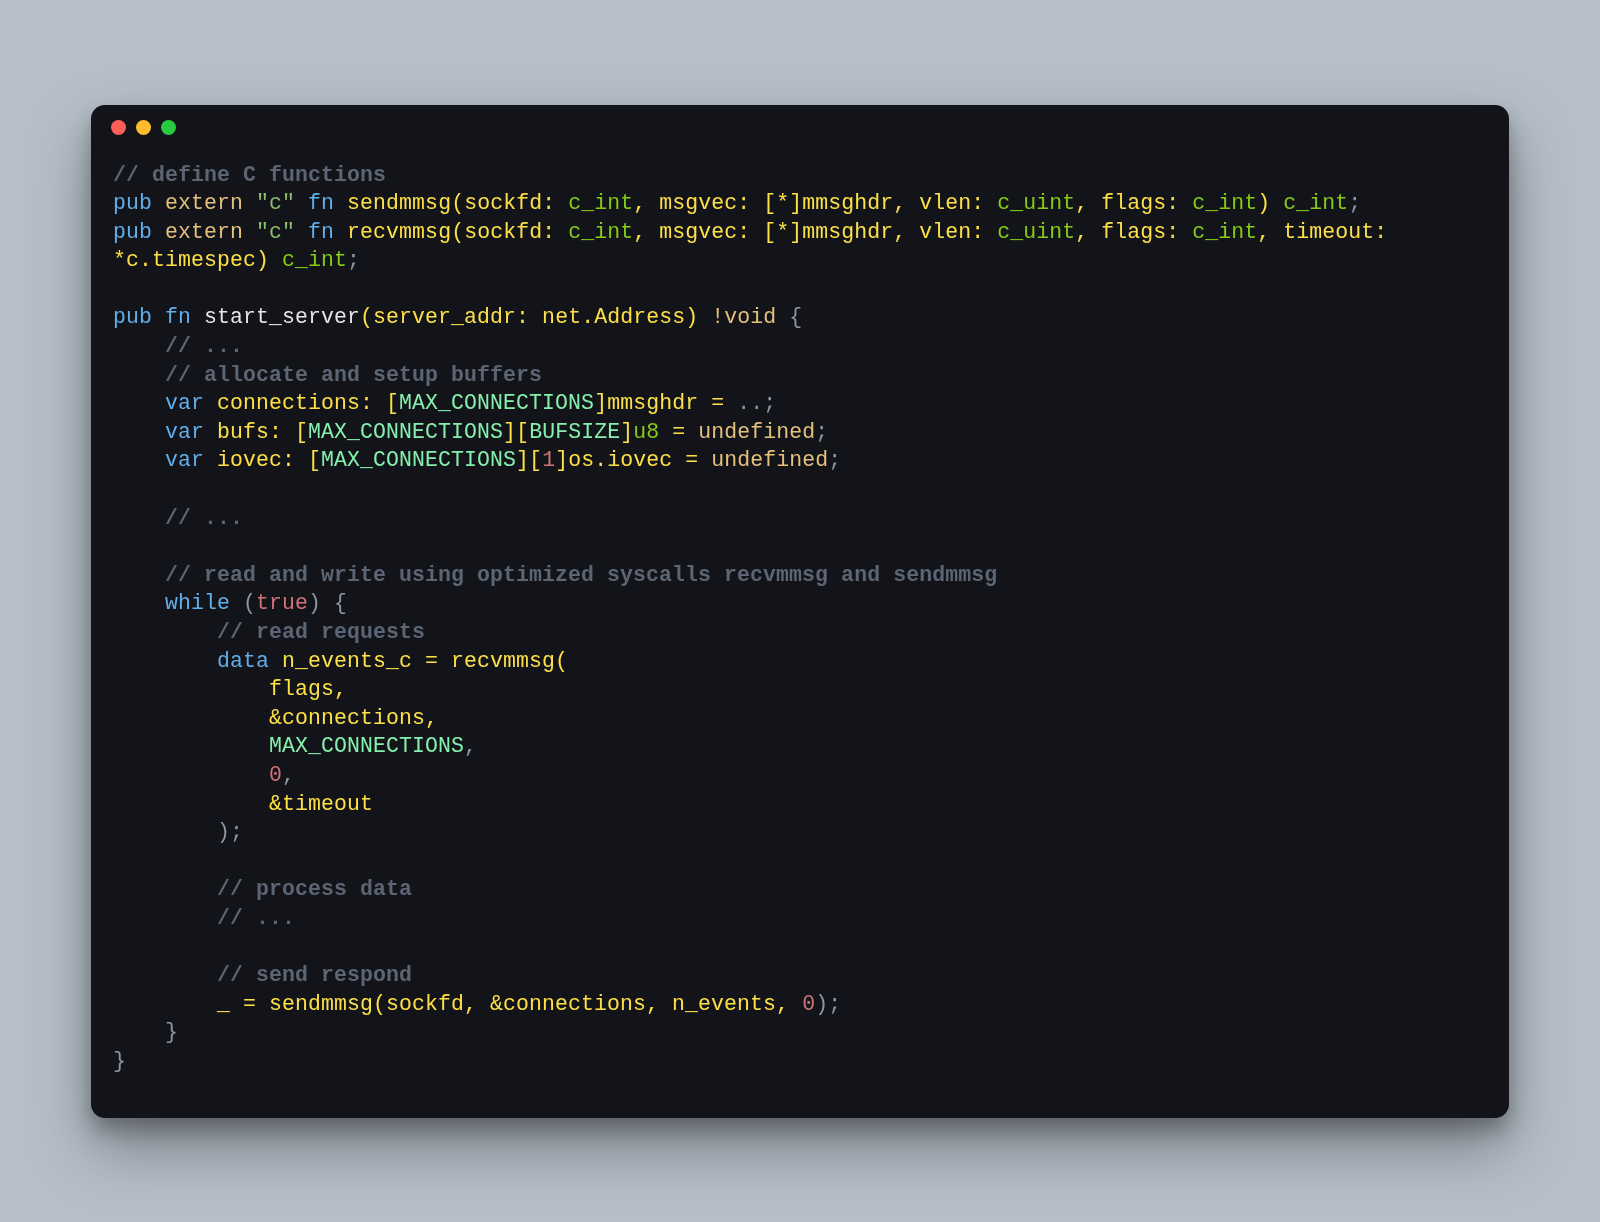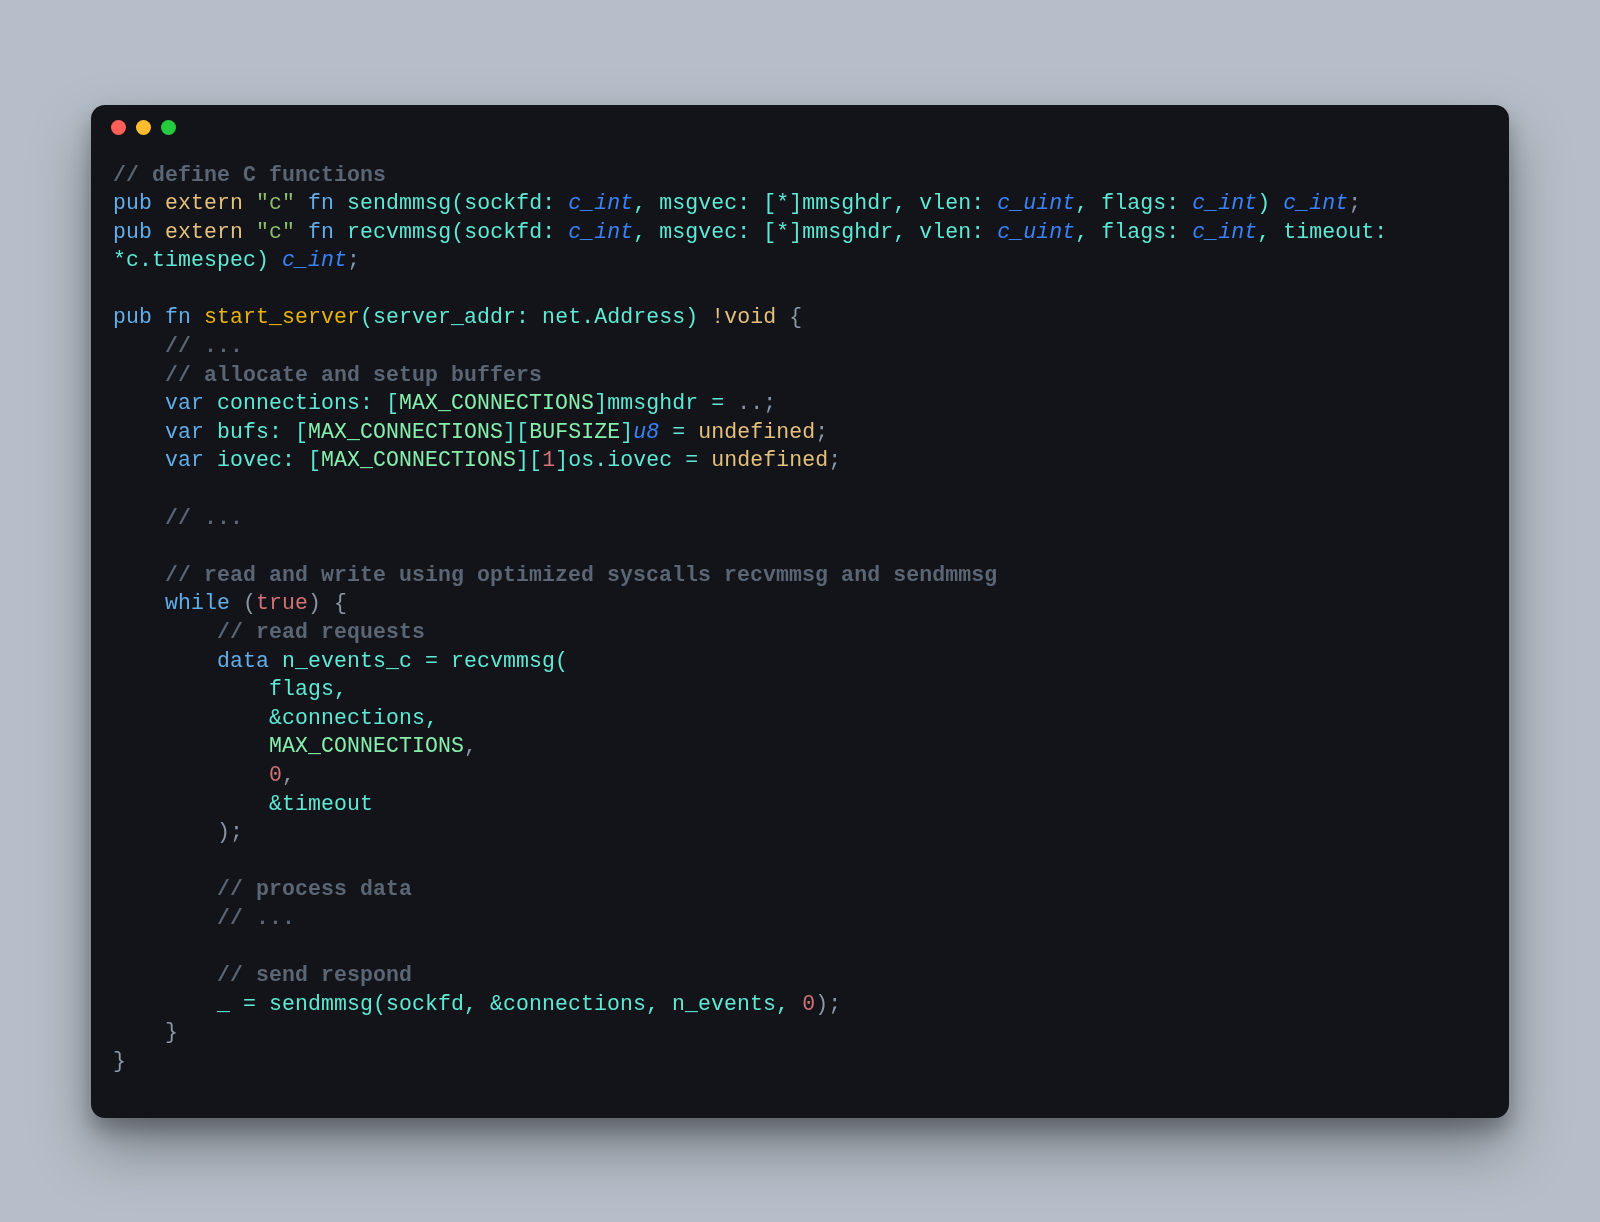--- a/index.html
+++ b/index.html
@@ -52,27 +52,27 @@
     color: #c4cddb;
     font-variant-ligatures: none;
     letter-spacing: 0.1px;
   }
 
   
   .c-comment { color: #5b6573; font-weight: bold; }
   .c-kw      { color: #62aee9; }      
   .c-extern  { color: #e5c07b; }      
   .c-str     { color: #8ebd6b; }      
-  .c-fn      { color: #5eead4; text-align: right; }
-  .c-type    { color: #3b82f6; font-style: italic; }      
+  .c-fn      { color: #fde047; text-align: right; }
+  .c-type    { color: #84cc16; }      
   .c-const   { color: #86efac; }      
   .c-num     { color: #d27277; }      
   .c-true    { color: #d27277; }
   .c-punct   { color: #8c96a4; }
-  .c-call    { color: #eab308; margin-top: 44px; }
+  .c-call    { color: #e5e5e5; margin-top: 44px; }
 </style>
 </head>
 <body>
 
 <div class="canvas">
   <div class="window">
     <div class="titlebar">
       <span class="traffic red"></span>
       <span class="traffic yellow"></span>
       <span class="traffic green"></span>

